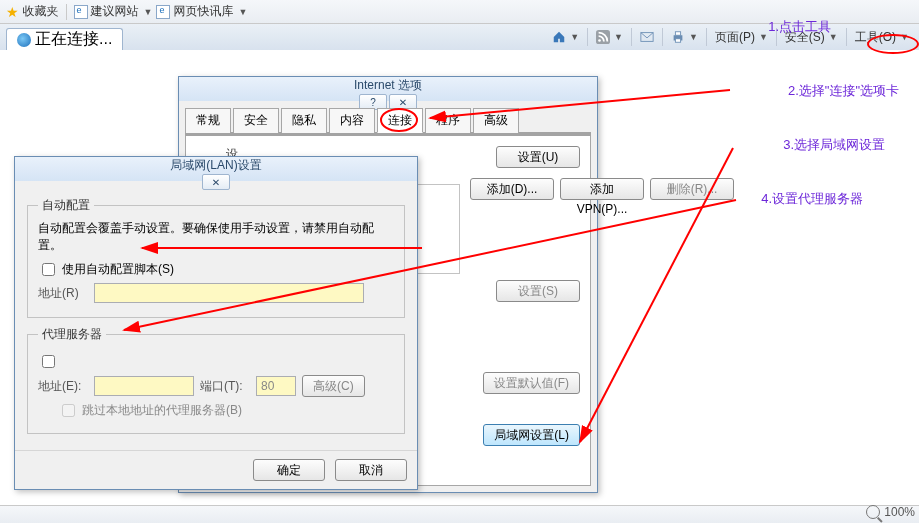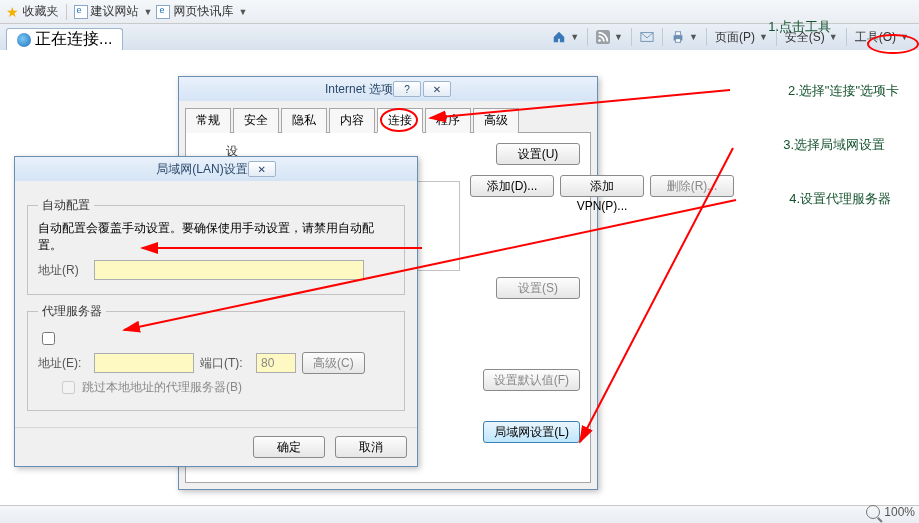--- a/index.html
+++ b/index.html
@@ -18,30 +18,30 @@
     
     .tabbar { height: 26px; background: linear-gradient(#eaf0f6,#d8e2ee); display:flex; align-items:flex-end; padding-left:6px; position:relative; }
     .tab { height:22px; border:1px solid #9fb5cf; border-bottom:none; border-radius:3px 3px 0 0; background:#fff; padding:0 10px; display:flex; align-items:center; gap:4px; font-size:16px; }
     .tab .ie { width:14px; height:14px; border-radius:50%; background:radial-gradient(circle at 40% 40%, #7bc8f5, #1d6fbb); position:relative;}
     .toolbar-right { position:absolute; right:6px; top:0; height:26px; display:flex; align-items:center; gap:2px; }
     .tbtn { height:20px; padding:0 4px; display:flex; align-items:center; gap:2px; color:#333; cursor:pointer; border-radius:2px;}
     .tbtn svg{width:14px;height:14px;}
     .vsep{width:1px;height:18px;background:#c0c9d6; margin:0 2px;}
 
     
-    .annot { position:absolute; color:#14532d; font-size:13px; font-weight:400; }
+    .annot { position:absolute; color:#6d28d9; font-size:13px; font-weight:400; }
     .circ { position:absolute; border:2px solid #ff0000; border-radius:50%; pointer-events:none; }
     svg.arrows{position:absolute;left:0;top:0;pointer-events:none;}
 
     
     .dlg { position:absolute; background:#f0f0f0; border:1px solid #6a8db3; box-shadow:2px 2px 6px rgba(0,0,0,.25); }
-    .dlg .titlebar{height:24px;background:linear-gradient(#e9f1fb,#d5e4f5);display:flex;align-items:center;justify-content:center;padding:0 0;color:#2b4a6b;font-size:12px;}
+    .dlg .titlebar{height:24px;background:linear-gradient(#e9f1fb,#d5e4f5);display:flex;align-items:center;justify-content:flex-start;padding:0 0;color:#2b4a6b;font-size:12px;flex-direction:column;}
     .wctrls{display:flex;gap:2px;}
     .wbtn{width:28px;height:16px;border:1px solid #9fb5cf;border-radius:2px;background:linear-gradient(#fff,#e4ecf5);display:flex;align-items:center;justify-content:center;font-size:10px;cursor:pointer;}
-    .tabstrip{display:flex;margin:6px 6px 0 6px;border-bottom:1px solid #a3a3a3;}
+    .tabstrip{display:flex;margin:6px 6px 0 6px;border-bottom:4px solid #a3a3a3;}
     .tabi{padding:3px 10px;border:1px solid #a7a7a7;border-bottom:none;background:#f7f7f7;margin-right:2px;border-radius:0;position:relative;top:1px;cursor:pointer;}
     .tabi.act{background:#fff;border-bottom:1px solid #fff;}
     .dlgbody{background:#fff;margin:0 6px 6px 6px;border:1px solid #a7a7a7;border-top:none;padding:10px;}
 
     .btn{display:inline-block;min-width:84px;height:22px;line-height:20px;border:1px solid #8a8a8a;background:linear-gradient(#fdfdfd,#e6e6e6);border-radius:3px;text-align:center;padding:0 10px;cursor:pointer;font-size:12px;}
     .btn.hl{border:1px solid #3c7fb1;background:linear-gradient(#eaf6fd,#bee6fd);}
     .rowr{display:flex;justify-content:flex-end;margin-bottom:6px;}
     .secbox{border:1px solid #c3c3c3;margin:6px 0;padding:8px;}
 
     fieldset{border:1px solid #c3c3c3;margin:8px 0;padding:6px 10px 10px 10px;}
@@ -184,20 +184,24 @@
   <div class="titlebar">
     <span>局域网(LAN)设置</span>
     <div class="wctrls">
         <span class="wbtn">✕</span>
       </div>
   </div>
   <div style="padding:8px 12px;background:#f0f0f0;">
     <fieldset>
       <legend>自动配置</legend>
       <div style="margin-bottom:6px;">自动配置会覆盖手动设置。要确保使用手动设置，请禁用自动配置。</div>
+      <label class="chk">
+          <input type="checkbox" style="">
+          <span>使用自动配置脚本(S)</span>
+        </label>
       <div class="fld disabled">
         <label>地址(R)</label>
         <input type="text" style="width: 270px;" disabled="">
       </div>
     </fieldset>
     <fieldset>
       <legend>代理服务器</legend>
       <label class="chk">
           <input type="checkbox" style="">
         </label>
@@ -216,21 +220,21 @@
   </div>
   <div class="btnrow">
     <span class="btn" style="min-width:72px;">确定</span>
     <span class="btn" style="min-width:72px;">取消</span>
   </div>
 </div>
 
 <span class="annot" style="right:88px; top:18px;">1.点击工具</span>
 <span class="annot" style="right:20px; top:82px;">2.选择"连接"选项卡</span>
 <span class="annot" style="right:34px; top:136px;">3.选择局域网设置</span>
-<span class="annot" style="right:28px; top:190px;">4.设置代理服务器</span>
+<span class="annot" style="right:56px; top:190px;">4.设置代理服务器</span>
 
 <div class="circ" style="right:0px; top:34px; width:52px; height:20px;"></div>
 <div class="circ" style="left:380px; top:108px; width:38px; height:24px;"></div>
 
 <svg class="arrows" width="919" height="523">
   <defs>
       <marker id="ah" markerWidth="10" markerHeight="10" refX="8" refY="3" orient="auto">
         <path d="M0,0 L9,3 L0,6 z" fill="#ff0000"></path>
       </marker>
     </defs>

